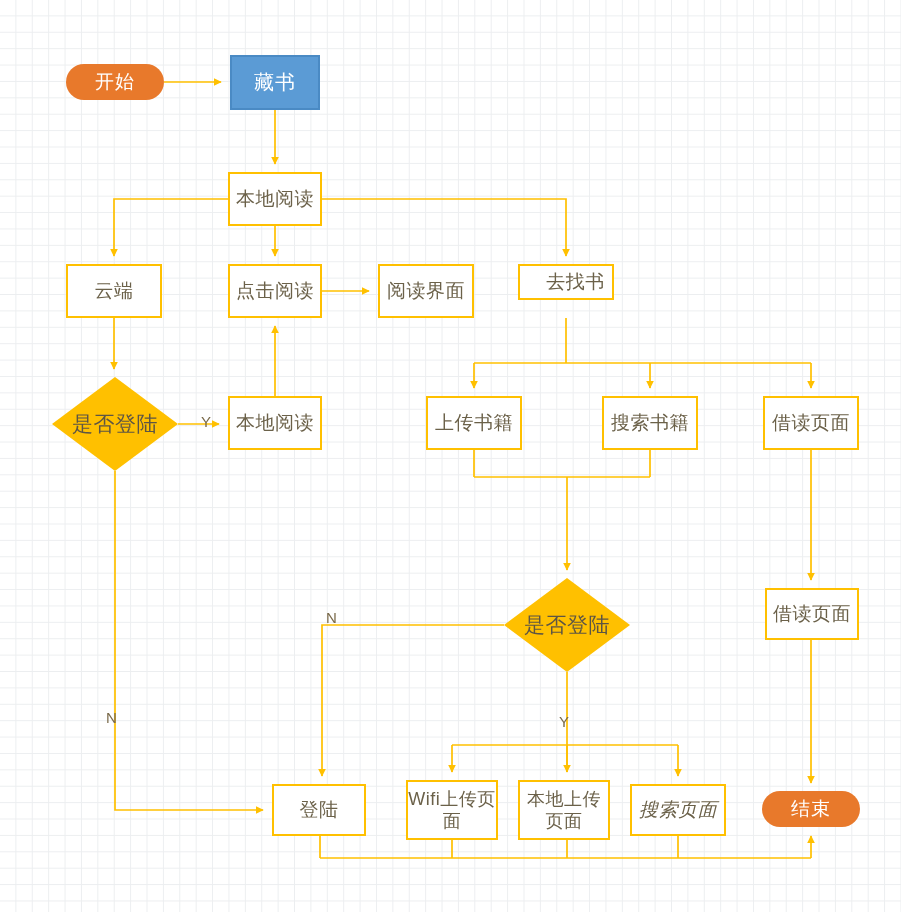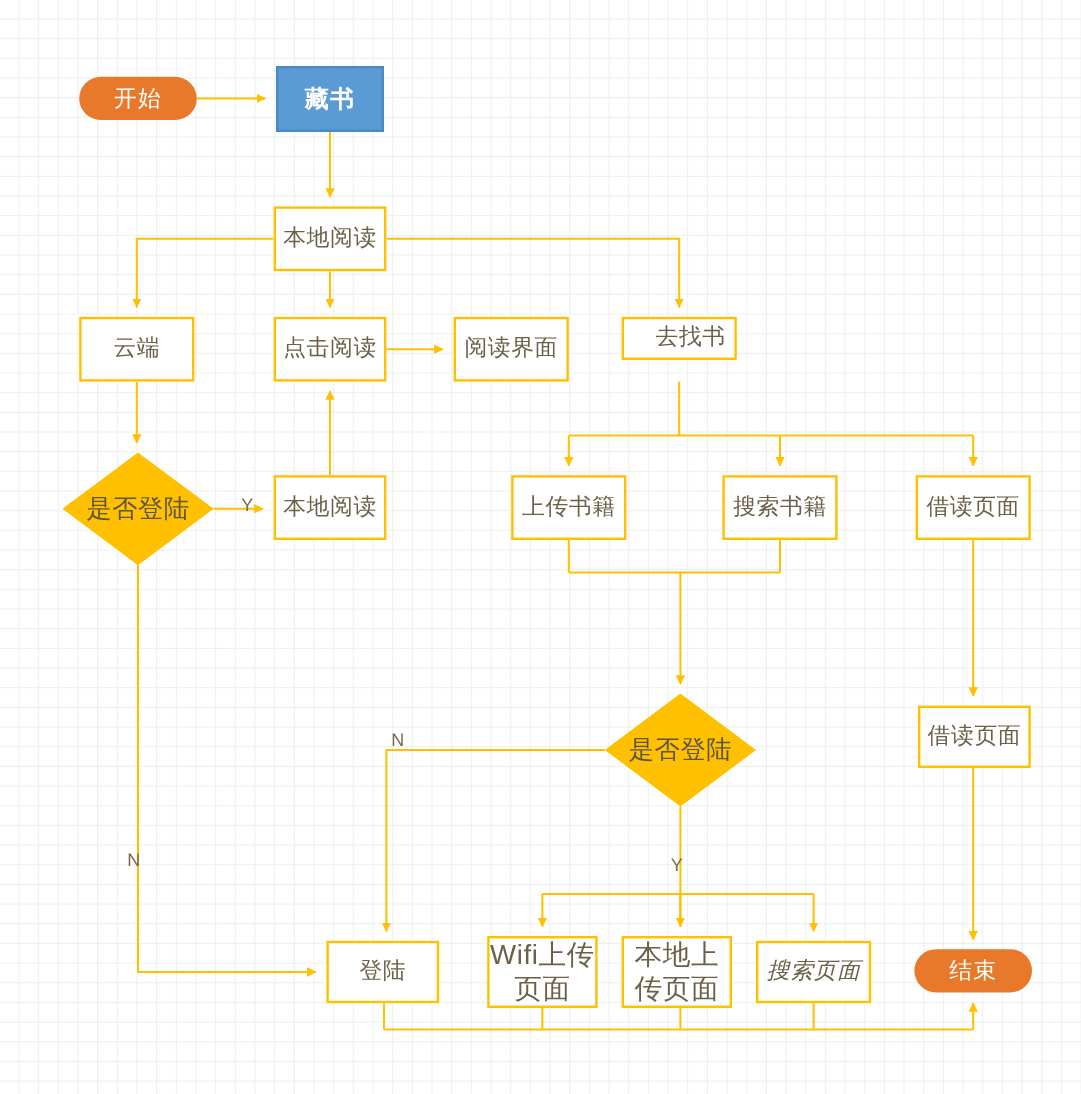--- a/index.html
+++ b/index.html
@@ -18,21 +18,21 @@
       linear-gradient(to bottom, #eceef0 1px, transparent 1px);
     background-size:16.4px 16.4px;
     background-position:-1px -1px;
   }
   svg#wires{position:absolute;left:0;top:0;width:901px;height:912px;}
   .node{position:absolute;box-sizing:border-box;display:flex;align-items:center;justify-content:center;text-align:center;}
   .rect{
     background:#ffffff;border:2.5px solid #FFC000;
     color:#6b6149;font-size:19px;line-height:1.15;letter-spacing:0.5px;
   }
-  .rect.two-line{font-size:23px;line-height:1.25;}
+  .rect.two-line{font-size:18px;line-height:1.25;}
   .terminator{
     background:#E8792B;border-radius:999px;color:#ffffff;
     font-size:19px;letter-spacing:1px;
   }
   .process-blue{
     background:#5B9BD5;border:2px solid #4A8AC4;color:#ffffff;
     font-size:20px;letter-spacing:1px;
   }
   .diamond{background:transparent;}
   .diamond .dshape{
@@ -111,21 +111,21 @@
       <path d="M678,836 L678,858"></path>
       <path d="M320,858 L811,858"></path>
       <path d="M811,858 L811,836" marker-end="url(#ah)"></path>
     </g>
   </svg>
 
   <div class="node terminator" style="left:66px;top:64px;width:98px;height:36px;">
     <span>开始</span>
   </div>
 
-  <div class="node process-blue" style="left:230px;top:55px;width:90px;height:55px;font-weight:bold;">
+  <div class="node process-blue" style="left:230px;top:55px;width:90px;height:55px;">
     <span>藏书</span>
   </div>
 
   <div class="node rect" style="left:228px;top:172px;width:94px;height:54px;">
     <span>本地阅读</span>
   </div>
 
   <div class="node rect" style="left:66px;top:264px;width:96px;height:54px;">
     <span>云端</span>
   </div>

